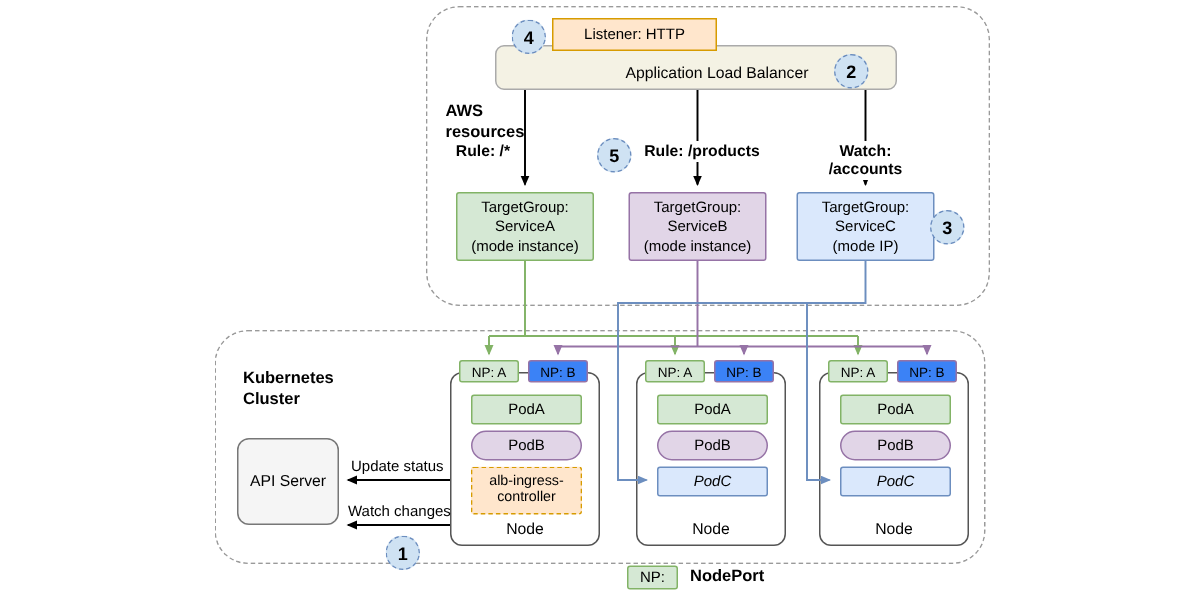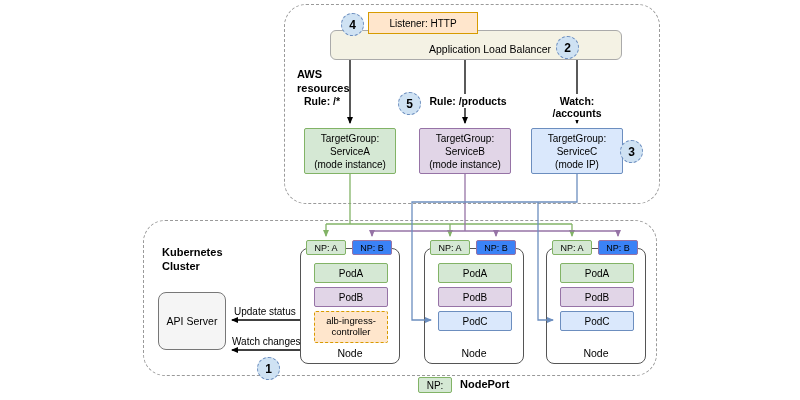--- a/index.html
+++ b/index.html
@@ -20,22 +20,22 @@
   .section-label{font-weight:bold;font-size:11px;line-height:1.25;}
   .rule-label{font-weight:bold;font-size:10.5px;background:#fff;text-align:center;
     z-index:6;padding:1px 0;}
   .apiserver{background:#f5f5f5;border:1px solid #777;border-radius:8px;font-size:10.5px;}
   .node{background:#fff;border:1px solid #555;border-radius:8px;width:100px;height:116px;}
   .node-label{position:absolute;bottom:4px;left:0;width:100%;text-align:center;font-size:10.5px;}
   .pod{position:absolute;left:13px;width:74px;height:20px;border:1px solid;border-radius:2px;
     display:flex;align-items:center;justify-content:center;text-align:right;
     font-size:10px;box-sizing:border-box;}
   .pod.green{background:#d5e8d4;border-color:#82b366;}
-  .pod.purple{background:#e1d5e7;border-color:#9673a6;}
-  .pod.blue{background:#dae8fc;border-color:#6c8ebf;}
+  .pod.purple{background:#e1d5e7;border-color:#9673a6;border-radius:10px;}
+  .pod.blue{background:#dae8fc;border-color:#6c8ebf;font-style:italic;}
   .pod.controller{background:#ffe6cc;border:1px dashed #d79b00;flex-direction:column;
     line-height:1.15;font-size:9.5px;}
   .np{background:#d5e8d4;border:1px solid #82b366;width:40px;height:15px;font-size:9px;
     display:flex;align-items:center;justify-content:center;z-index:6;border-radius:2px;}
   .np.purple{background:#3b82f6;border-color:#9673a6;}
   .badge{width:23px;height:23px;border-radius:50%;background:#cfe2f3;
     border:1.5px dashed #6c8ebf;display:flex;align-items:center;justify-content:center;
     font-weight:bold;font-size:12px;z-index:9;}
   .arrow-label{font-size:10px;z-index:6;}
   .legend-label{font-weight:bold;font-size:11px;}
@@ -45,21 +45,21 @@
 <body>
 
 <div class="canvas">
 
   <div class="abs dashed-container" style="left:284px;top:4px;width:376px;height:200px;"></div>
   <div class="abs section-label" style="left:297px;top:68px;">
     <span>AWS</span><br>
     <span>resources</span>
   </div>
 
-  <div class="abs box alb" style="left:330px;top:30px;width:292px;height:30px;padding-left:28px;">
+  <div class="abs box alb" style="left:330px;top:30px;width:268px;height:30px;padding-left:28px;">
     <span>Application Load Balancer</span>
   </div>
   <div class="abs box listener-http" style="left:368px;top:12px;width:110px;height:22px;z-index:2;">
     <span>Listener: HTTP</span>
   </div>
 
   <div class="abs rule-label" style="left:296px;top:94px;width:52px;">Rule: /*</div>
   <div class="abs rule-label" style="left:426px;top:94px;width:84px;">Rule: /products</div>
   <div class="abs rule-label" style="left:534px;top:94px;width:86px;">Watch: /accounts</div>
 

